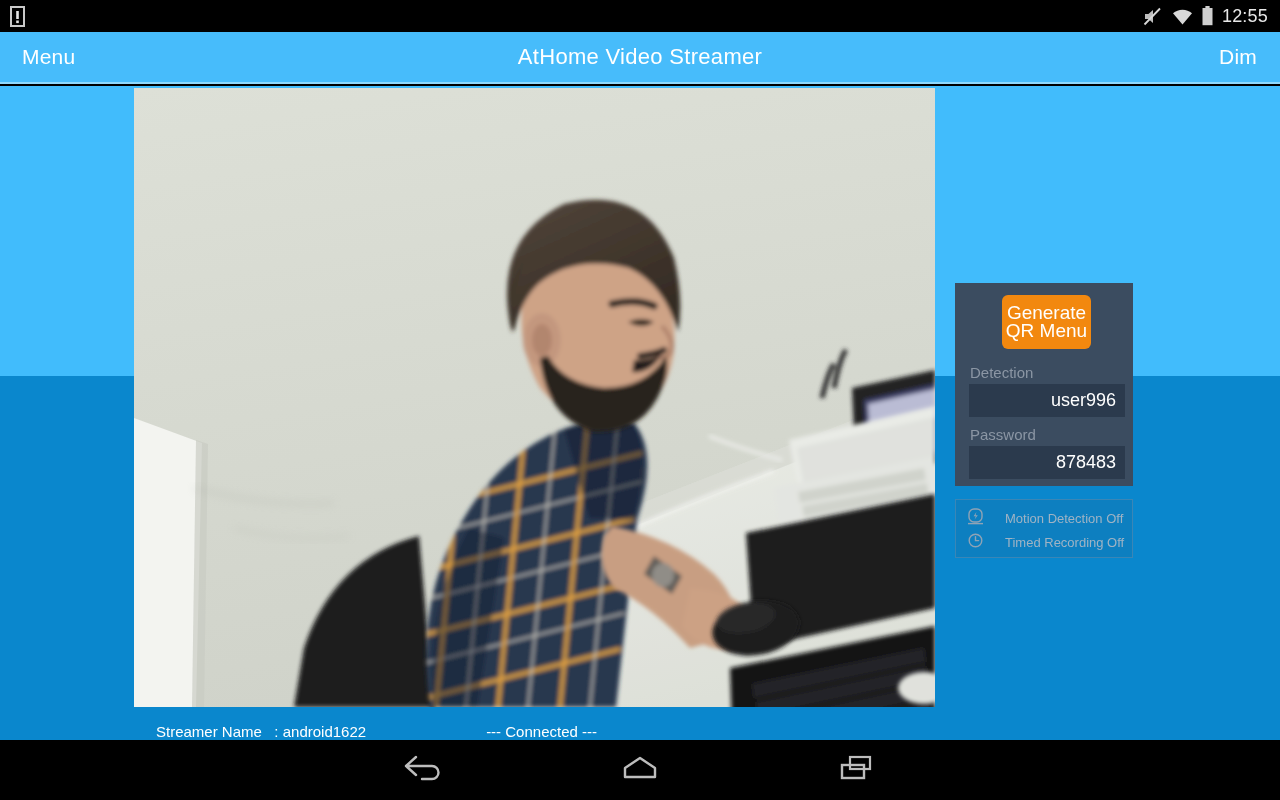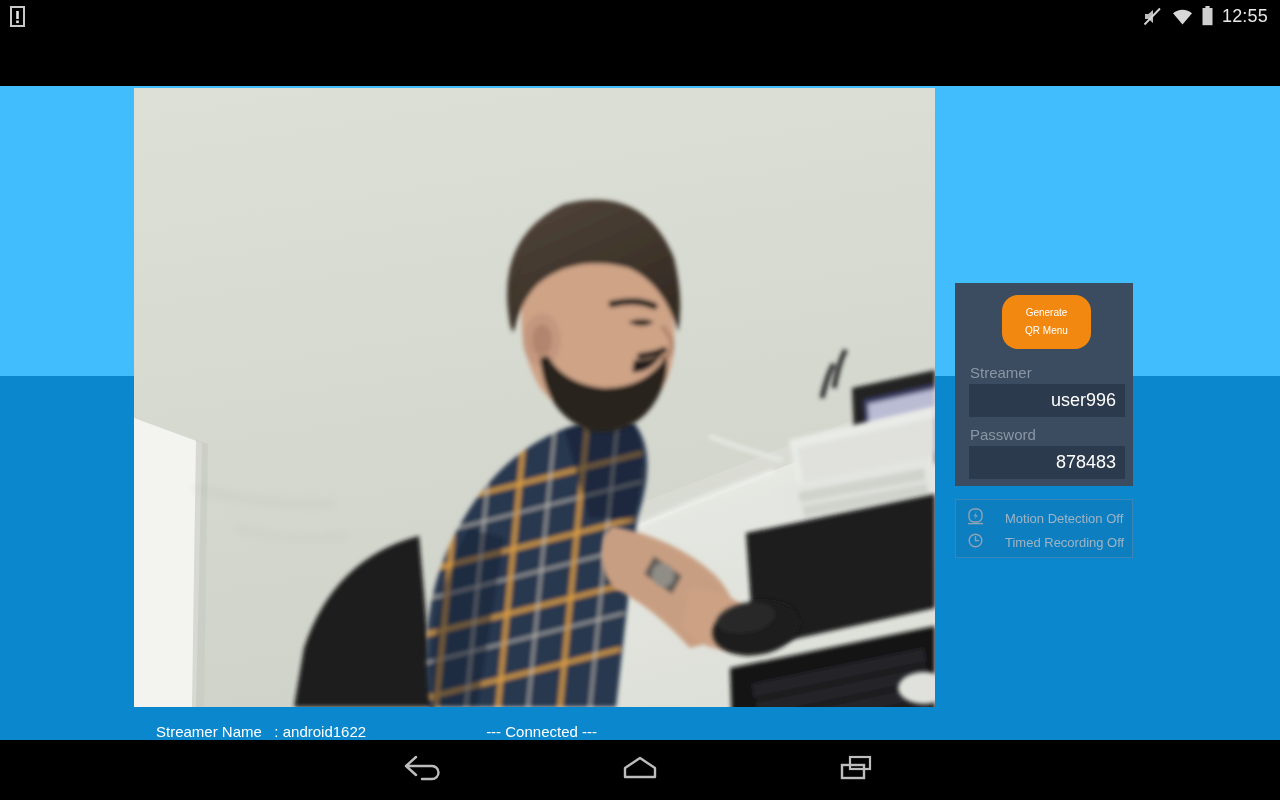--- a/index.html
+++ b/index.html
@@ -78,23 +78,23 @@
     position:absolute; left:955px; top:235px; width:178px; height:48px;
     background:#f2880f; display:flex; align-items:center; justify-content:center;
     color:#ffffff; font-size:20px;
   }
   .ctrl-panel {
     position:absolute; left:955px; top:283px; width:178px; height:203px;
     background:#3b4c60;
   }
   .qr-btn {
     position:absolute; left:47px; top:12px; width:89px; height:54px;
-    background:#f2880f; border-radius:16px;
+    background:#f2880f; border-radius:6px;
     display:flex; flex-direction:column; align-items:center; justify-content:center;
-    color:#ffffff; font-size:10px; line-height:18px; cursor:pointer;
+    color:#ffffff; font-size:19px; line-height:18px; cursor:pointer;
     border:none; font-family:"Liberation Sans", sans-serif;
   }
   .field-label {
     position:absolute; left:15px; color:#8b96a4; font-size:15px;
   }
   .field-box {
     position:absolute; left:14px; width:156px; height:33px;
     background:#2b3a4d; display:flex; align-items:center; justify-content:flex-end;
     padding-right:9px; color:#ffffff; font-size:18px; cursor:text;
   }
@@ -156,20 +156,25 @@
       <span>
         <svg class="icon-batt" width="11" height="20" viewBox="0 0 11 20">
           <rect x="3.4" y="0" width="4.2" height="2" fill="#cfcfcf"></rect>
           <rect x="0.5" y="2" width="10" height="17.2" fill="#cfcfcf"></rect>
         </svg>
       </span>
       <span class="sb-clock">12:55</span>
     </div>
   </div>
 
+  <div class="appbar">
+    <span class="appbar-menu">Menu</span>
+    <span class="appbar-title">AtHome Video Streamer</span>
+    <span class="appbar-dim">Dim</span>
+  </div>
 
   <div class="bg-top"></div>
   <div class="bg-bottom"></div>
 
   <div class="video-frame">
     <svg class="video-canvas" viewBox="0 0 801 619" preserveAspectRatio="none">
       <defs>
         <linearGradient id="wallg" x1="0" y1="0" x2="0.2" y2="1">
           <stop offset="0" stop-color="#dcdfd6"></stop>
           <stop offset="1" stop-color="#cfd2c9"></stop>
@@ -334,21 +339,21 @@
     <span class="strip-conn">--- Connected ---</span>
   </div>
 
 
   <div class="ctrl-panel">
     <div class="qr-btn">
       <span>Generate</span>
       <span>QR Menu</span>
     </div>
 
-    <div class="field-label lbl-user">Streamer</div>
+    <div class="field-label lbl-user">Detection</div>
     <div class="field-box box-user" placeholder="Username">user996</div>
 
     <div class="field-label lbl-pass">Password</div>
     <div class="field-box box-pass" placeholder="Password">878483</div>
   </div>
 
   <div class="status-panel">
     <div class="status-row">
       <span>
         <svg width="15" height="17" viewBox="0 0 15 17">

